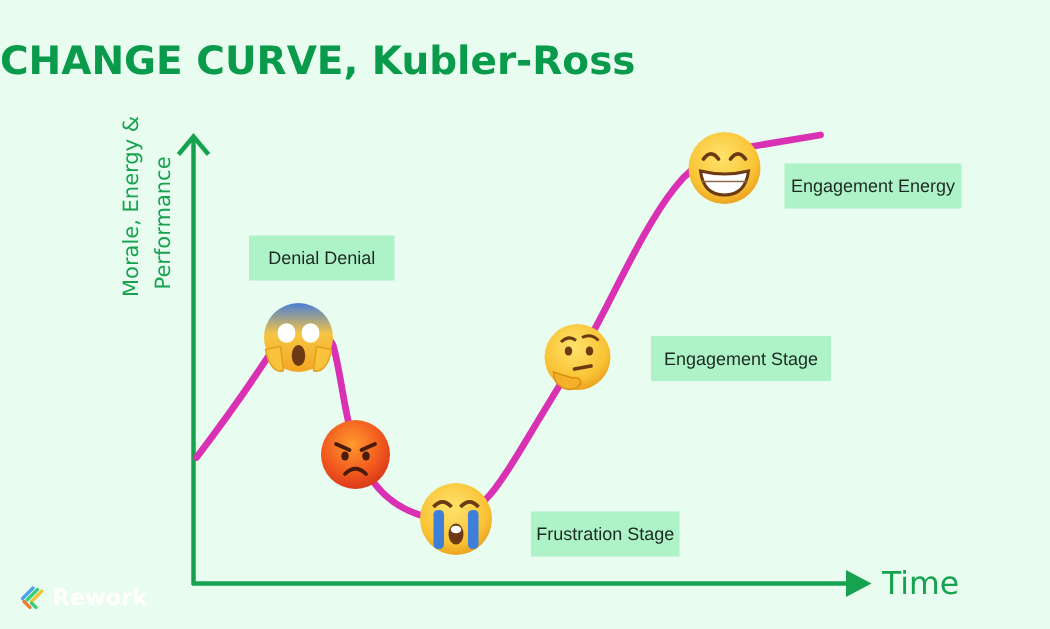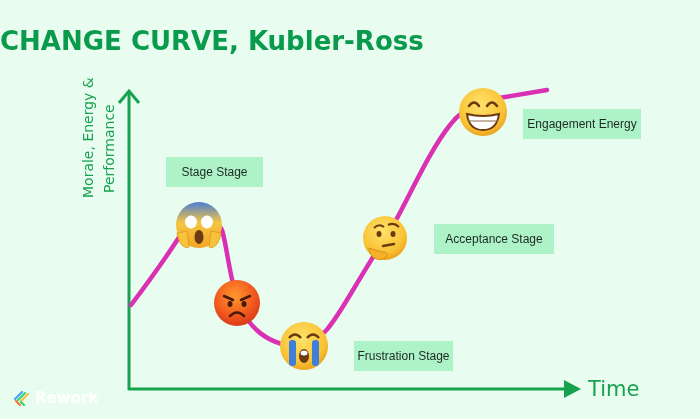--- a/index.html
+++ b/index.html
@@ -138,23 +138,23 @@
 
   <g transform="translate(483,112)">
     <circle cx="0" cy="0" r="24" fill="url(#yellowGrad)"></circle>
     <path d="M-14 -6 Q -9 -13 -4 -6" stroke="#6b3a12" stroke-width="2.5" fill="none" stroke-linecap="round"></path>
     <path d="M4 -6 Q 9 -13 14 -6" stroke="#6b3a12" stroke-width="2.5" fill="none" stroke-linecap="round"></path>
     <path d="M-16 2 Q 0 6 16 2 Q 14 18 0 18 Q -14 18 -16 2 Z" fill="#ffffff" stroke="#6b3a12" stroke-width="2"></path>
     <line x1="-15" y1="9" x2="15" y2="9" stroke="#8a6a4a" stroke-width="1"></line>
   </g>
 </svg>
 
-<div class="stage stage-denial">Stage Stage</div>
+<div class="stage stage-denial">Denial Denial</div>
 <div class="stage stage-frustration">Frustration Stage</div>
-<div class="stage stage-acceptance">Acceptance Stage</div>
+<div class="stage stage-acceptance">Engagement Stage</div>
 <div class="stage stage-engagement">Engagement Energy</div>
 
 <div class="logo">
   <svg width="18" height="16" viewBox="0 0 18 16">
     <line x1="2" y1="9" x2="9" y2="2" stroke="#4aa3f0" stroke-width="2.2" stroke-linecap="round"></line>
     <line x1="5" y1="10" x2="12" y2="3" stroke="#3ad07a" stroke-width="2.2" stroke-linecap="round"></line>
     <line x1="8" y1="11" x2="15" y2="4" stroke="#f2c23a" stroke-width="2.2" stroke-linecap="round"></line>
     <line x1="3" y1="11" x2="7" y2="15" stroke="#f07a3a" stroke-width="2.2" stroke-linecap="round"></line>
     <line x1="8" y1="12" x2="11" y2="15" stroke="#3ad07a" stroke-width="2.2" stroke-linecap="round"></line>
   </svg>

